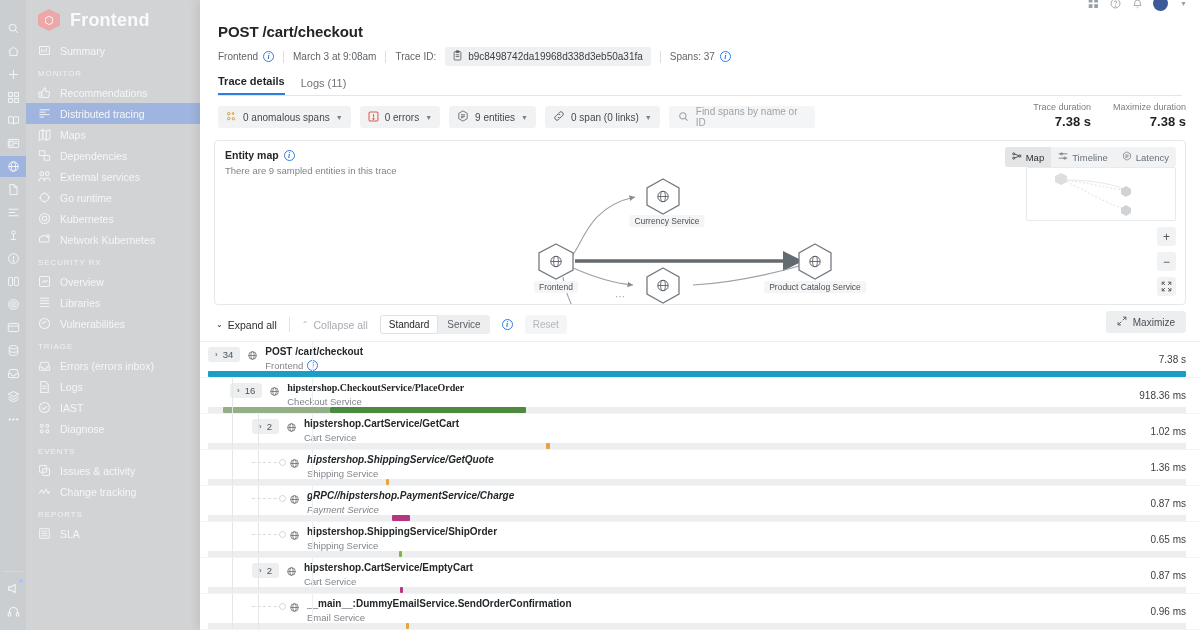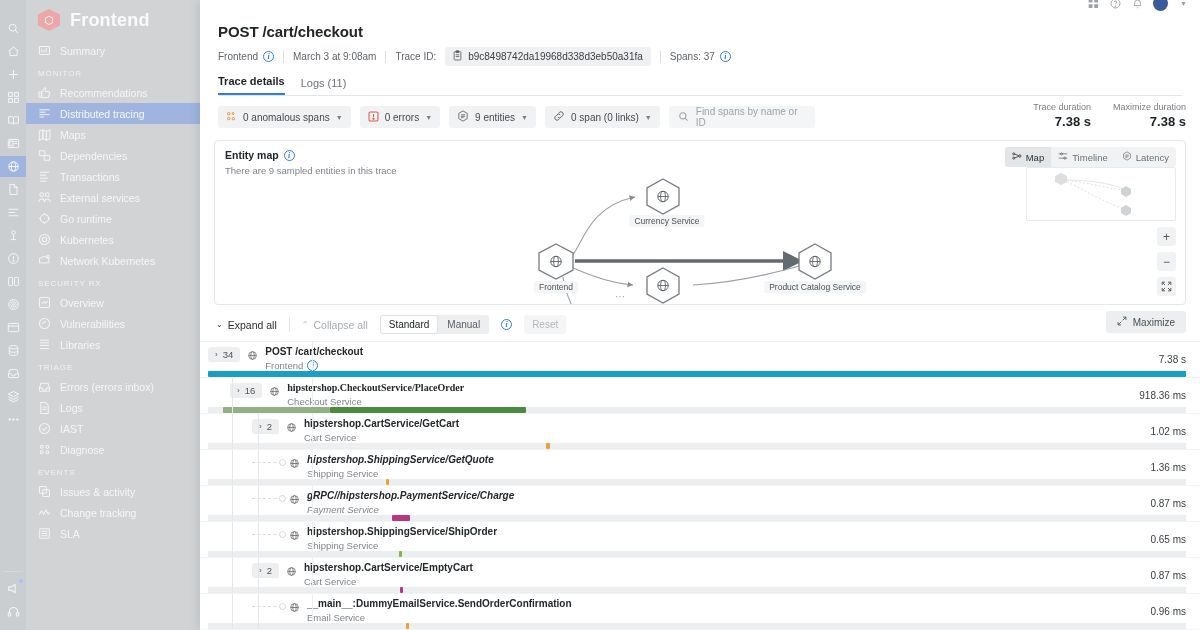--- a/index.html
+++ b/index.html
@@ -378,31 +378,20 @@
               <svg width="13" height="13" viewBox="0 0 14 14" fill="none" stroke="#e9ebec" stroke-width="1.1">
                 <rect x="1.4" y="2" width="6" height="5" rx=".8"></rect>
                 <rect x="6.6" y="7" width="6" height="5" rx=".8"></rect>
               </svg>
             </span>
             <span>Dependencies</span>
           </div>
           <div class="nav-item">
             <span class="ni-ico">
               <svg width="13" height="13" viewBox="0 0 14 14" fill="none" stroke="#e9ebec" stroke-width="1.1">
-                <line x1="2" y1="2.4" x2="12" y2="2.4"></line>
-                <line x1="2" y1="5.6" x2="9" y2="5.6"></line>
-                <line x1="2" y1="8.8" x2="11" y2="8.8"></line>
-                <path d="M2 12h7"></path>
-              </svg>
-            </span>
-            <span>Transactions</span>
-          </div>
-          <div class="nav-item">
-            <span class="ni-ico">
-              <svg width="13" height="13" viewBox="0 0 14 14" fill="none" stroke="#e9ebec" stroke-width="1.1">
                 <circle cx="4" cy="4" r="2"></circle>
                 <circle cx="10" cy="4" r="2"></circle>
                 <path d="M1 12c0-2 1.4-3.4 3-3.4S7 10 7 12"></path>
                 <path d="M7 12c0-2 1.4-3.4 3-3.4S13 10 13 12"></path>
               </svg>
             </span>
             <span>External services</span>
           </div>
           <div class="nav-item">
             <span class="ni-ico">
@@ -441,37 +430,37 @@
               <svg width="13" height="13" viewBox="0 0 14 14" fill="none" stroke="#e9ebec" stroke-width="1.1">
                 <rect x="1.6" y="1.6" width="10.8" height="10.8" rx="1.4"></rect>
                 <path d="M4.4 8.6l2-2.4 1.8 1.6 2-2.6"></path>
               </svg>
             </span>
             <span>Overview</span>
           </div>
           <div class="nav-item">
             <span class="ni-ico">
               <svg width="13" height="13" viewBox="0 0 14 14" fill="none" stroke="#e9ebec" stroke-width="1.1">
-                <circle cx="7" cy="7" r="5.4"></circle>
-                <path d="M4.4 7.4c1-1.6 2.6-2.4 4.4-2.4"></path>
-              </svg>
-            </span>
-            <span>Vulnerabilities</span>
-          </div>
-          <div class="nav-item">
-            <span class="ni-ico">
-              <svg width="13" height="13" viewBox="0 0 14 14" fill="none" stroke="#e9ebec" stroke-width="1.1">
                 <line x1="2" y1="2.4" x2="12" y2="2.4"></line>
                 <line x1="2" y1="5.2" x2="12" y2="5.2"></line>
                 <line x1="2" y1="8" x2="12" y2="8"></line>
                 <line x1="2" y1="11.4" x2="12" y2="11.4"></line>
               </svg>
             </span>
             <span>Libraries</span>
           </div>
+          <div class="nav-item">
+            <span class="ni-ico">
+              <svg width="13" height="13" viewBox="0 0 14 14" fill="none" stroke="#e9ebec" stroke-width="1.1">
+                <circle cx="7" cy="7" r="5.4"></circle>
+                <path d="M4.4 7.4c1-1.6 2.6-2.4 4.4-2.4"></path>
+              </svg>
+            </span>
+            <span>Vulnerabilities</span>
+          </div>
           <div class="nav-group">TRIAGE</div>
           <div class="nav-item">
             <span class="ni-ico">
               <svg width="13" height="13" viewBox="0 0 14 14" fill="none" stroke="#e9ebec" stroke-width="1.1">
                 <path d="M1.6 8.6L3.2 3.4h7.6l1.6 5.2v2.6a.8.8 0 01-.8.8H2.4a.8.8 0 01-.8-.8z"></path>
                 <path d="M1.6 8.6h3a2.4 2.4 0 004.8 0h3"></path>
               </svg>
             </span>
             <span>Errors (errors inbox)</span>
           </div>
@@ -516,20 +505,21 @@
             <span>Issues &amp; activity</span>
           </div>
           <div class="nav-item">
             <span class="ni-ico">
               <svg width="13" height="13" viewBox="0 0 14 14" fill="none" stroke="#e9ebec" stroke-width="1.1">
                 <path d="M1.4 9l2.4-3.6L6.2 9l2.4-4.6L11 9l1.8-2.6"></path>
               </svg>
             </span>
             <span>Change tracking</span>
           </div>
+          <div class="nav-group">REPORTS</div>
           <div class="nav-item">
             <span class="ni-ico">
               <svg width="13" height="13" viewBox="0 0 14 14" fill="none" stroke="#e9ebec" stroke-width="1.1">
                 <rect x="1.8" y="1.8" width="10.4" height="10.4" rx="1"></rect>
                 <line x1="3.8" y1="4.6" x2="10.2" y2="4.6"></line>
                 <line x1="3.8" y1="7" x2="10.2" y2="7"></line>
                 <line x1="3.8" y1="9.4" x2="10.2" y2="9.4"></line>
               </svg>
             </span>
             <span>SLA</span>
@@ -937,21 +927,21 @@
         <span style="font-size:8px;">⌄</span>
         <span>Expand all</span>
       </div>
       <div class="wf-sep"></div>
       <div class="wf-btn dim">
         <span style="font-size:8px;">⌃</span>
         <span>Collapse all</span>
       </div>
       <div class="seg">
         <div class="active">Standard</div>
-        <div>Manual</div>
+        <div>Service</div>
       </div>
       <span class="info-i">i</span>
       <div class="reset-btn">Reset</div>
       <div class="maximize">
         <span>
           <svg width="10" height="10" viewBox="0 0 14 14" fill="none" stroke="#4a4f54" stroke-width="1.2">
             <path d="M8.5 1.5h4v4"></path>
               <path d="M12.5 1.5L8 6"></path>
               <path d="M5.5 12.5h-4v-4"></path>
               <path d="M1.5 12.5L6 8"></path>

